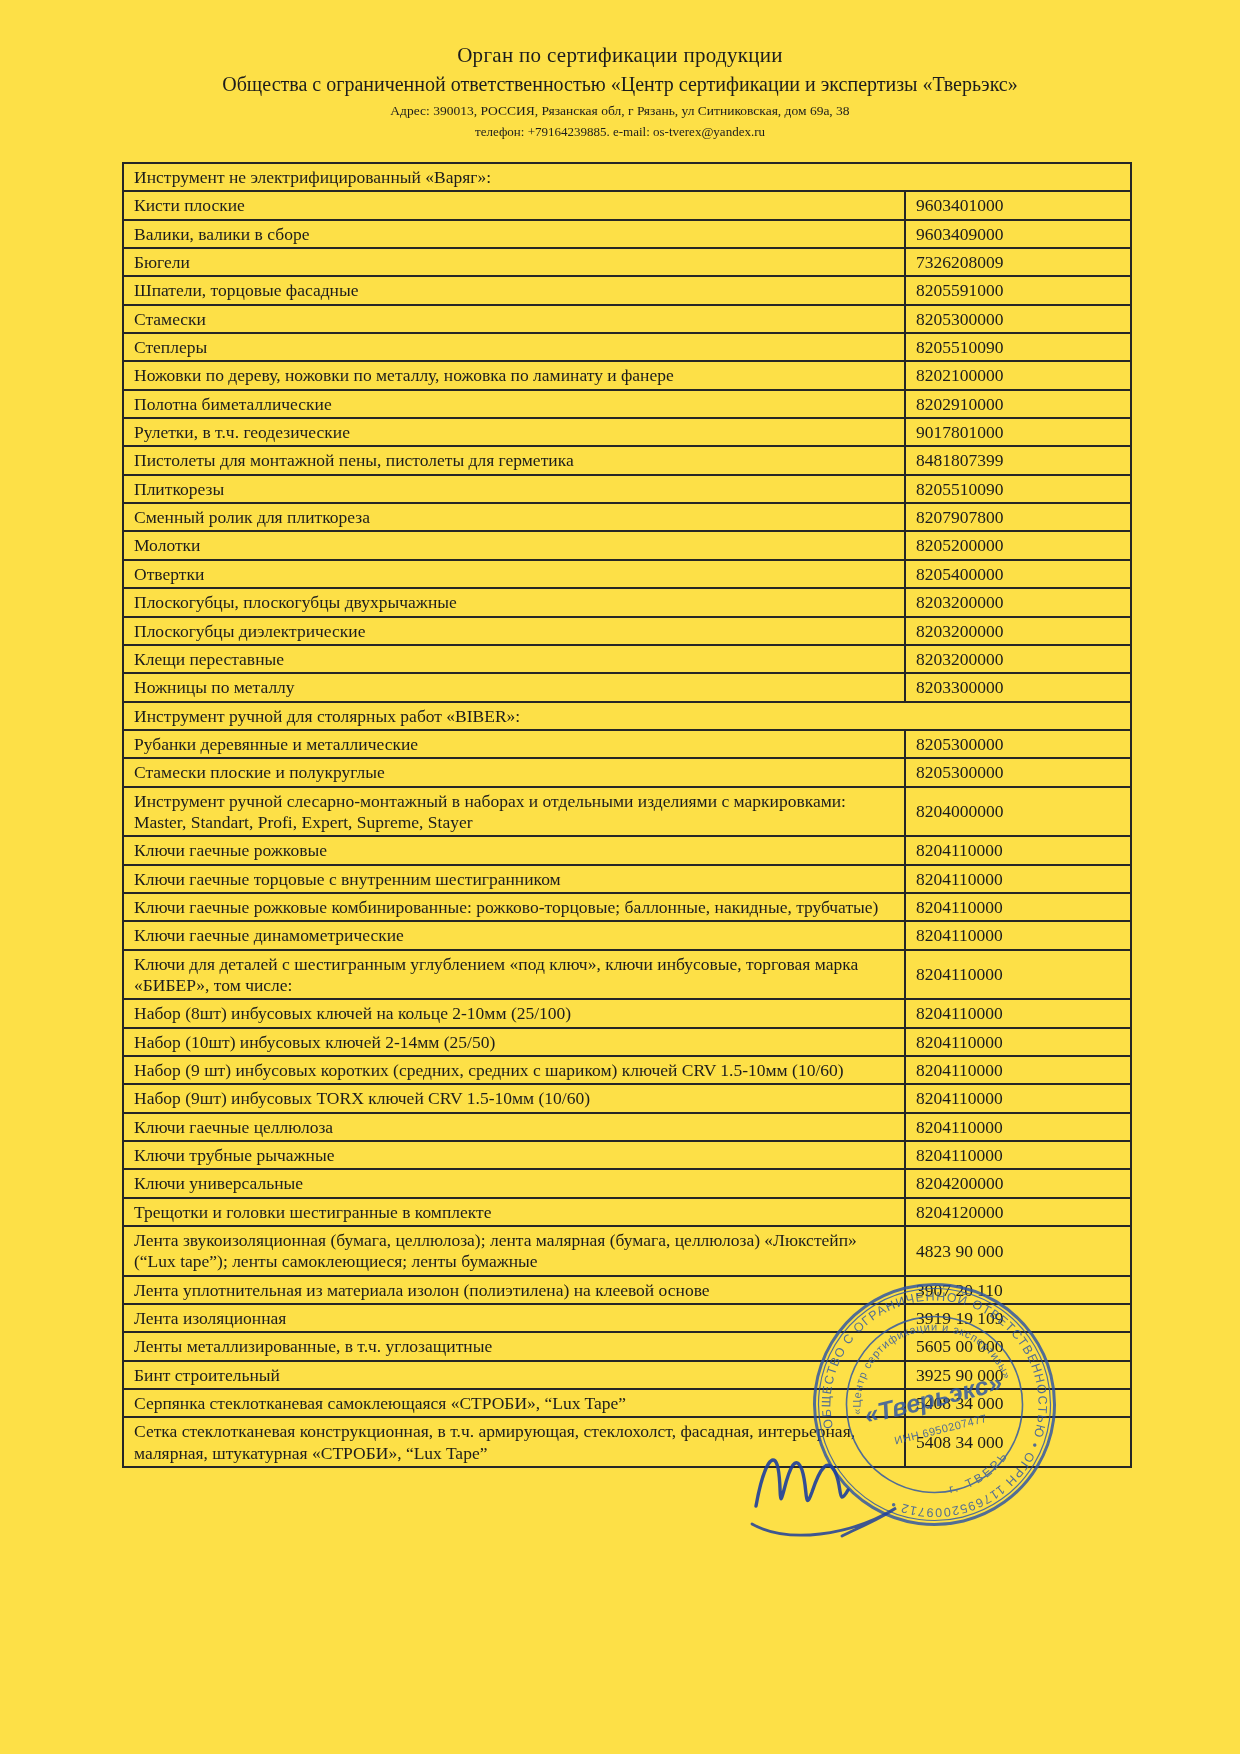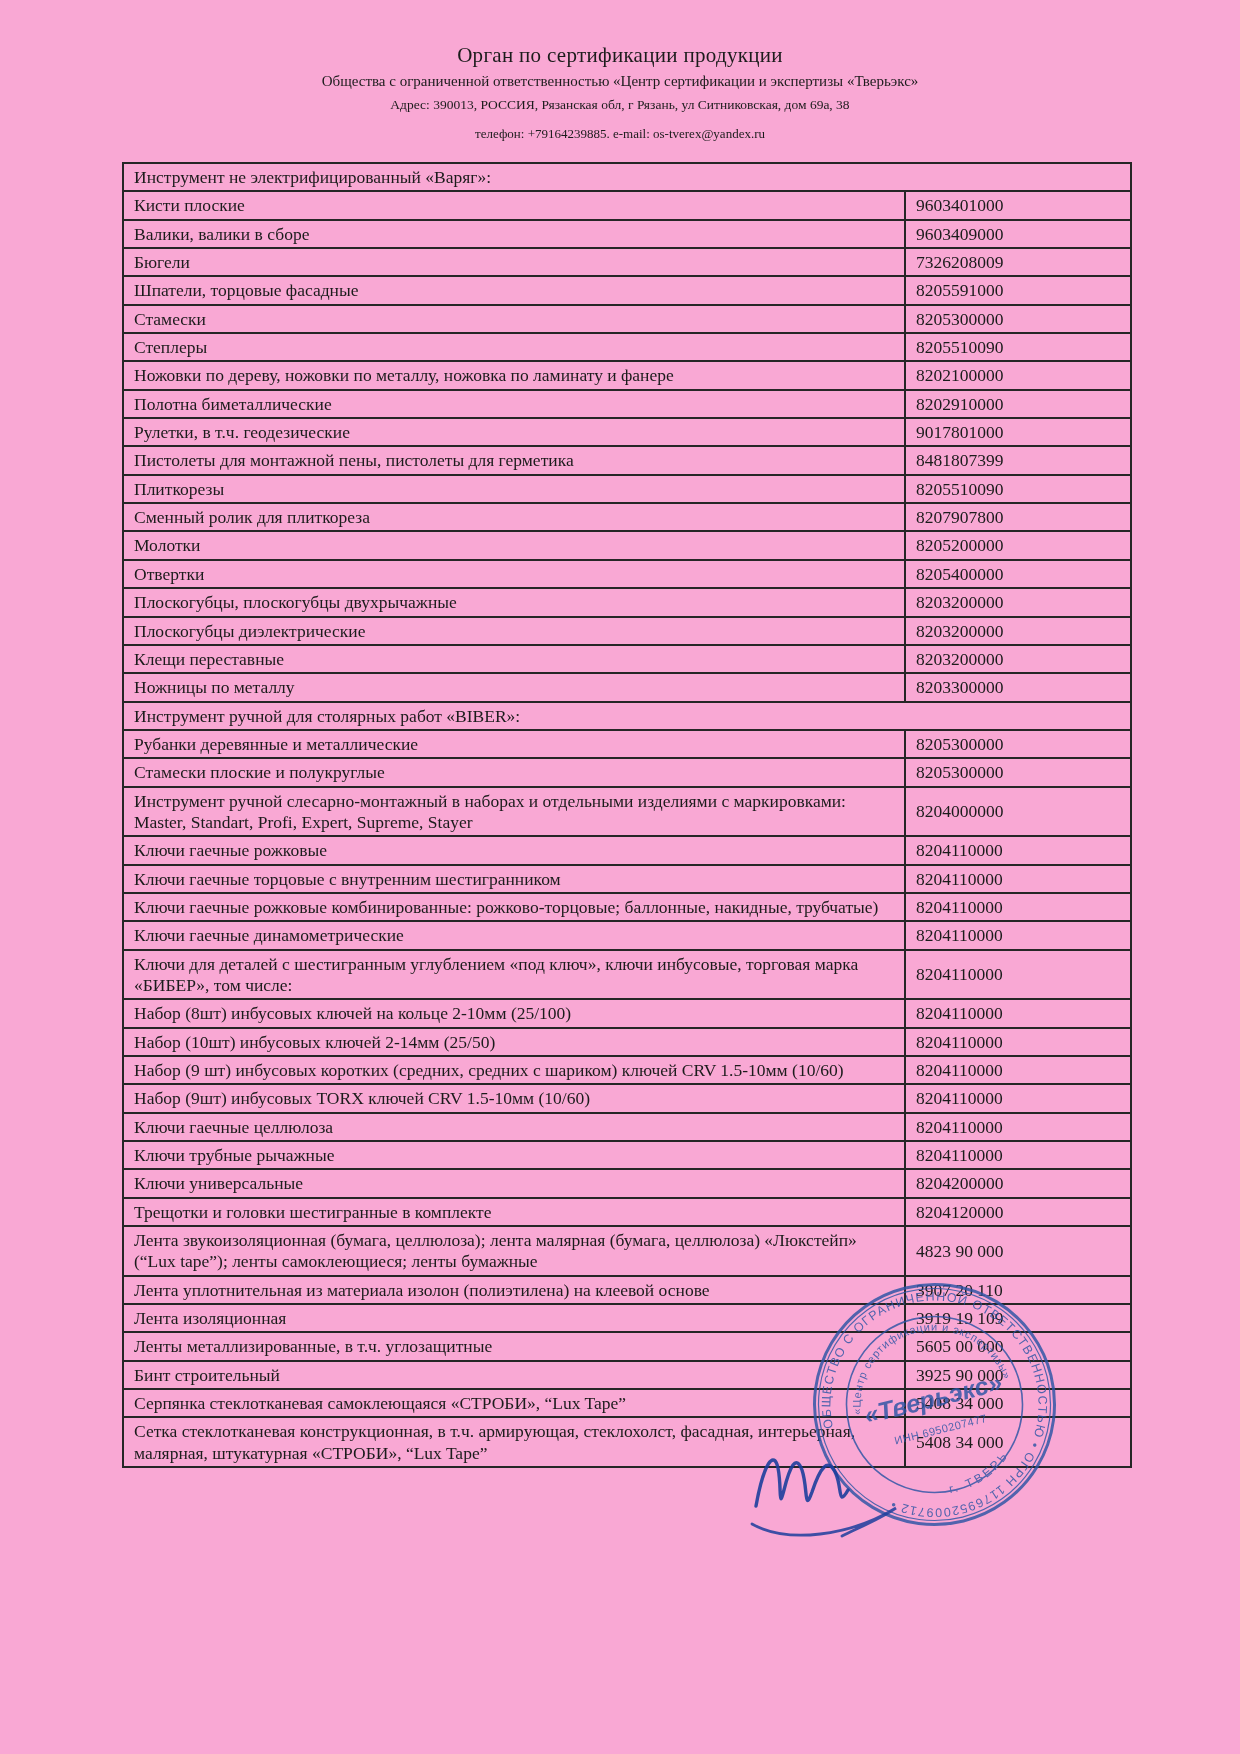--- a/index.html
+++ b/index.html
@@ -1,35 +1,35 @@
 <!DOCTYPE html>
 <html><head>
 <meta charset="utf-8">
 <style>
   html,body{margin:0;padding:0;background:#e8e8e8;}
   .page{
     position:relative;
     width:1240px;height:1754px;
-    background:#f9a8d4;
+    background:#fde047;
     margin:0 auto;
     font-family:"Liberation Serif","DejaVu Serif",serif;
     color:#1c1c1c;
     overflow:hidden;
     box-shadow:0 0 6px rgba(0,0,0,.25);
   }
   
   .doc-header{
     position:absolute;top:42px;left:0;right:0;
     text-align:center;line-height:1.28;
   }
   .h-line1{font-size:21px;letter-spacing:.3px;}
-  .h-line2{font-size:15px;margin-top:3px;}
+  .h-line2{font-size:20px;margin-top:3px;}
   .h-line3{font-size:19px;margin-top:3px;}
   .h-line4{font-size:13.5px;margin-top:5px;font-family:Liberation Serif, serif;}
-  .h-line5{font-size:13px;margin-top:13px;}
+  .h-line5{font-size:13px;margin-top:4px;}
   
   table.cert{
     position:absolute;left:122px;top:162px;
     width:1008px;
     border-collapse:collapse;
     table-layout:fixed;
   }
   table.cert td{
     border:2px solid #262626;
     font-size:17.5px;

